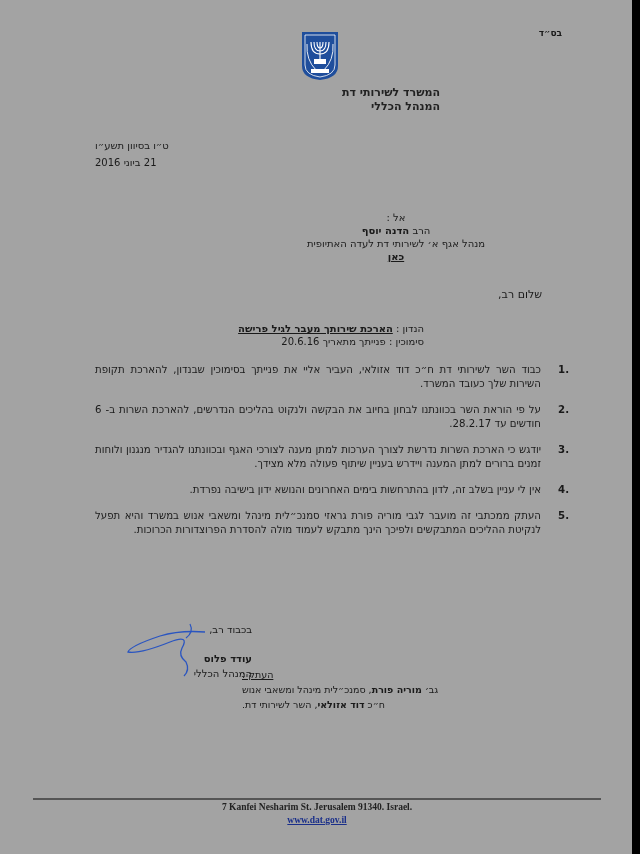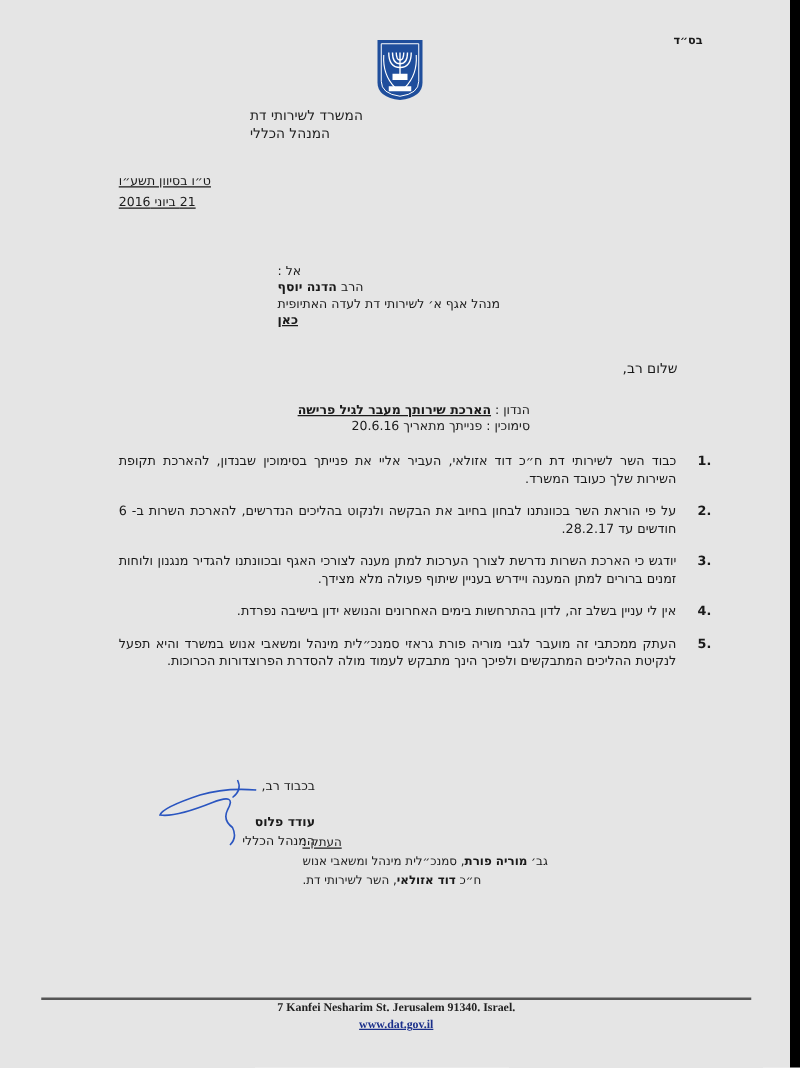--- a/index.html
+++ b/index.html
@@ -3,33 +3,33 @@
 <meta charset="utf-8">
 <style>
   html, body { margin: 0; padding: 0; }
   body {
     width: 640px; height: 854px; position: relative; overflow: hidden;
     background: #fbfbfc;
     font-family: "DejaVu Sans", sans-serif;
     color: #1a1a1a;
   }
   .black-strip { position: absolute; top: 0; right: 0; width: 8px; height: 854px; background: #000; }
-  .page { position: absolute; left: 0; top: 0; width: 632px; height: 854px; background: #e5e5e5; }
+  .page { position: absolute; left: 0; top: 0; width: 632px; height: 854px; background: #a3a3a3; }
   .rtl { direction: rtl; unicode-bidi: embed; }
 
   .bsd { position: absolute; top: 28px; right: 70px; font-size: 9px; font-weight: bold; }
 
   .emblem { position: absolute; left: 300px; top: 30px; width: 40px; height: 52px; }
-  .ministry-name { position: absolute; top: 86px; left: 200px; width: 240px; text-align: left; font-weight: normal; font-size: 11px; line-height: 14px; color: #222; }
+  .ministry-name { position: absolute; top: 86px; left: 200px; width: 240px; text-align: right; font-weight: bold; font-size: 11px; line-height: 14px; color: #222; }
 
-  .date-block { position: absolute; top: 137px; left: 95px; width: 180px; font-size: 10px; line-height: 17px; text-decoration: underline; }
+  .date-block { position: absolute; top: 137px; left: 95px; width: 180px; font-size: 10px; line-height: 17px; }
   .date-block div { text-align: left; }
   .date-block .heb { direction: rtl; text-align: left; unicode-bidi: plaintext; }
 
-  .to-block { position: absolute; top: 211px; right: 90px; width: 320px; font-size: 10px; line-height: 13px; text-align: left; direction: rtl; }
+  .to-block { position: absolute; top: 211px; right: 76px; width: 320px; font-size: 10px; line-height: 13px; text-align: center; direction: rtl; }
   .to-block .bold { font-weight: bold; margin-top: 20px; }
   .to-block .under { text-decoration: underline; font-weight: bold; }
 
   .greeting { position: absolute; top: 288px; right: 90px; font-size: 11px; direction: rtl; }
 
   .subject { position: absolute; top: 322px; right: 208px; width: 260px; direction: rtl; text-align: right; font-size: 10px; line-height: 13px; }
   .subject .subj-title { font-weight: bold; text-decoration: underline; }
 
   .items { position: absolute; top: 363px; left: 95px; width: 480px; direction: rtl; font-size: 10.2px; line-height: 14px; }
   .item { display: flex; flex-direction: row; margin-bottom: 12px; }

